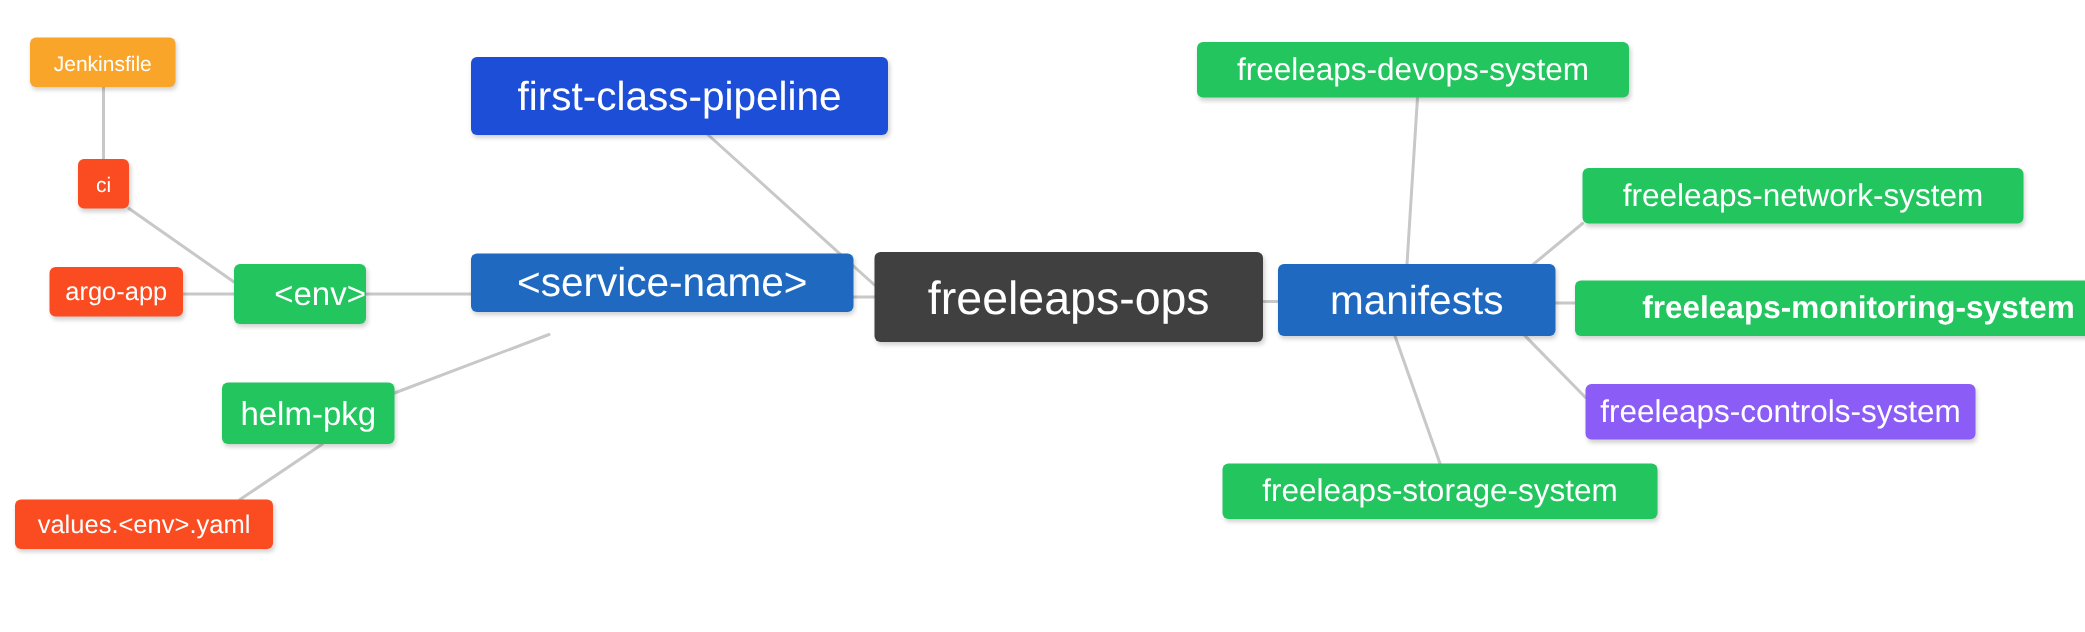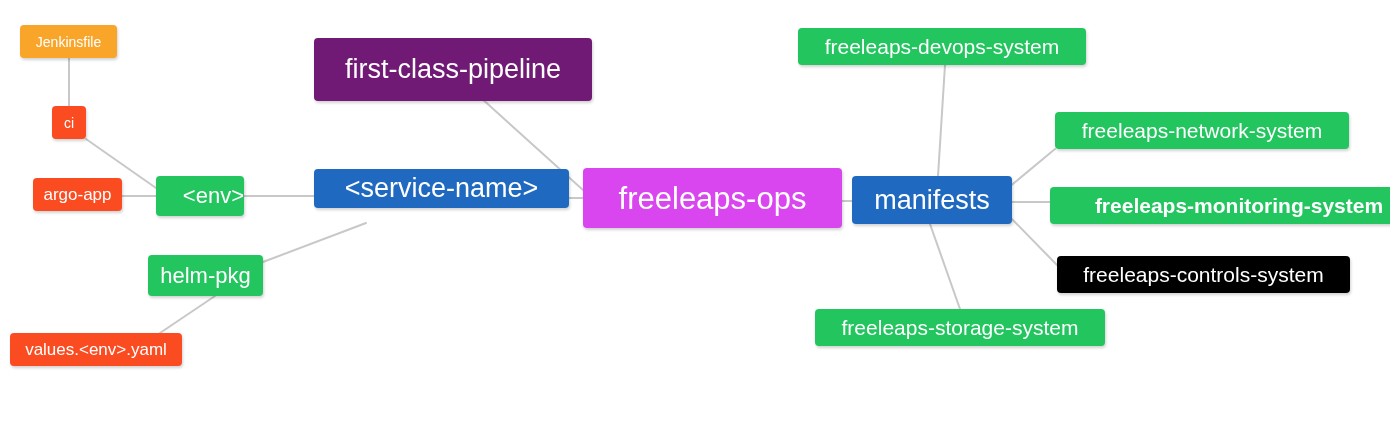--- a/index.html
+++ b/index.html
@@ -89,41 +89,41 @@
       </div>
       <div class="node tier-sub" style="left: 156px; top: 176px; width: 88px; height: 40px; background: rgb(34, 197, 94); justify-content: flex-end;">
         <span class="node-label">&lt;env&gt;</span>
       </div>
       <div class="node tier-sub" style="left: 148px; top: 255px; width: 115px; height: 41px; background: rgb(34, 197, 94);">
         <span class="node-label">helm-pkg</span>
       </div>
       <div class="node tier-leafS" style="left: 10px; top: 333px; width: 172px; height: 33px; background: rgb(251, 75, 33);">
         <span class="node-label">values.&lt;env&gt;.yaml</span>
       </div>
-      <div class="node tier-main" style="left: 314px; top: 38px; width: 278px; height: 63px; background: #701a75;">
+      <div class="node tier-main" style="left: 314px; top: 38px; width: 278px; height: 52px; background: #1d4ed8;">
         <span class="node-label">first-class-pipeline</span>
       </div>
       <div class="node tier-main" style="left: 314px; top: 169px; width: 255px; height: 39px; background: rgb(31, 106, 192);">
         <span class="node-label">&lt;service-name&gt;</span>
       </div>
-      <div class="node tier-root" style="left: 583px; top: 168px; width: 259px; height: 60px; background: #d946ef; text-align: right;">
+      <div class="node tier-root" style="left: 583px; top: 168px; width: 259px; height: 60px; background: #404040; text-align: right;">
         <span class="node-label">freeleaps-ops</span>
       </div>
-      <div class="node tier-main" style="left: 852px; top: 176px; width: 160px; height: 48px; background: rgb(31, 106, 192);">
+      <div class="node tier-main" style="left: 852px; top: 176px; width: 185px; height: 48px; background: rgb(31, 106, 192);">
         <span class="node-label">manifests</span>
       </div>
       <div class="node tier-leafL" style="left: 798px; top: 28px; width: 288px; height: 37px; background: rgb(34, 197, 94);">
         <span class="node-label">freeleaps-devops-system</span>
       </div>
       <div class="node tier-leafL" style="left: 1055px; top: 112px; width: 294px; height: 37px; background: rgb(34, 197, 94);">
         <span class="node-label">freeleaps-network-system</span>
       </div>
       <div class="node tier-leafL" style="left: 1050px; top: 187px; width: 378px; height: 37px; background: rgb(34, 197, 94); font-weight: bold;">
         <span class="node-label">freeleaps-monitoring-system</span>
       </div>
-      <div class="node tier-leafL" style="left: 1057px; top: 256px; width: 293px; height: 37px; background: #000000;">
+      <div class="node tier-leafL" style="left: 1057px; top: 256px; width: 260px; height: 37px; background: #8b5cf6;">
         <span class="node-label">freeleaps-controls-system</span>
       </div>
       <div class="node tier-leafL" style="left: 815px; top: 309px; width: 290px; height: 37px; background: rgb(34, 197, 94);">
         <span class="node-label">freeleaps-storage-system</span>
       </div>
     </div>
 </div>
 
 </body></html>

